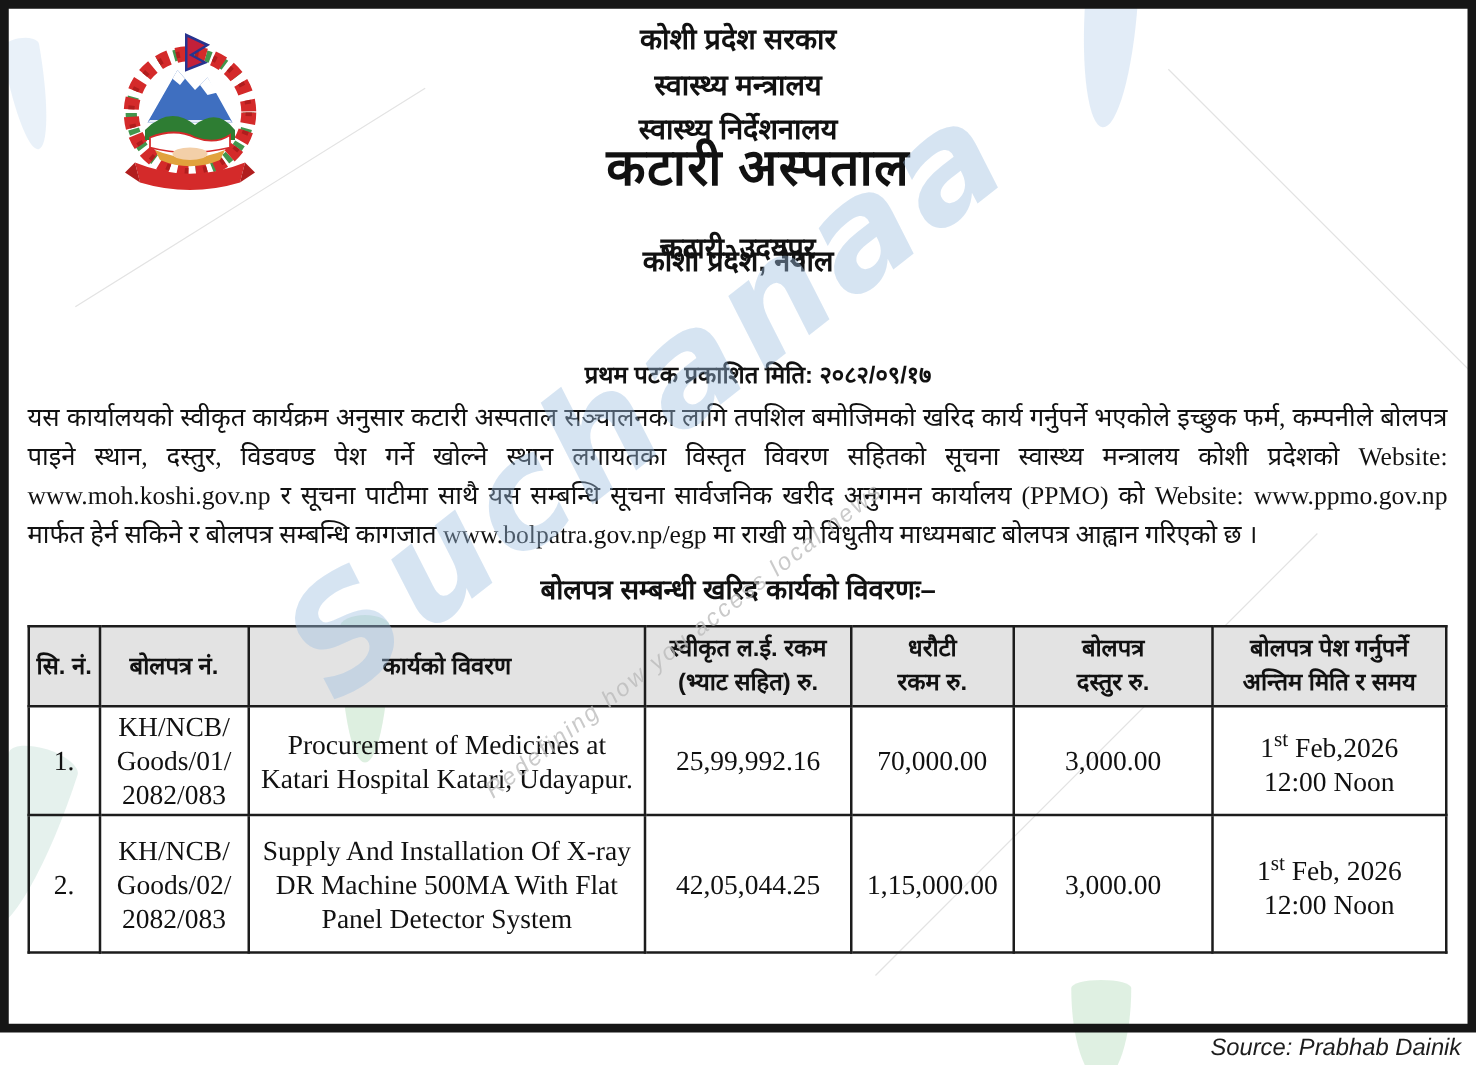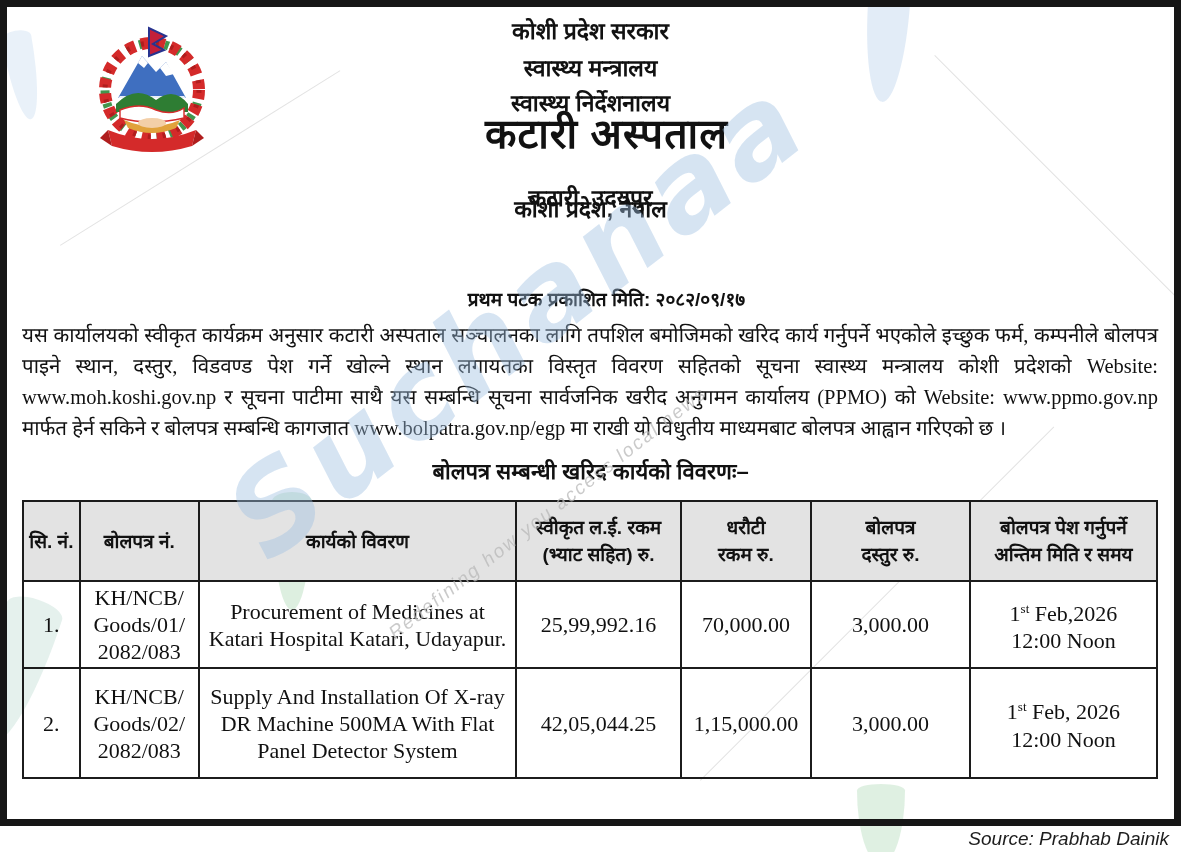--- a/index.html
+++ b/index.html
@@ -28,24 +28,24 @@
   .pubdate{position:absolute;left:16px;top:286px;width:100%;text-align:center;font-size:19px;font-weight:bold;z-index:4;}
   .body-par{position:absolute;left:22px;top:320px;width:1136px;font-size:20.5px;line-height:31px;
             text-align:justify;font-family:"Liberation Serif",serif;z-index:4;}
   .tbl-head{position:absolute;left:0;top:455px;width:100%;text-align:center;font-size:22px;font-weight:bold;z-index:4;}
   
   table.notice{position:absolute;left:22px;top:500px;width:1136px;border-collapse:collapse;z-index:4;table-layout:fixed;}
   table.notice td,table.notice th{border:2px solid #1c1c1c;padding:2px 4px;vertical-align:middle;text-align:center;}
   table.notice th{background:#e3e3e3;font-size:19px;font-weight:bold;white-space:pre-line;line-height:27px;}
   table.notice td{font-family:"Liberation Serif",serif;font-size:22px;line-height:27px;}
   .bidno{white-space:pre-line;text-align:left;padding-left:8px;}
-  .hrow{height:80px;}
+  .hrow{height:64px;}
   .r1{height:86px;}
   .r2{height:110px;}
-  td sup{font-size:13px;text-align:center;}
+  td sup{font-size:17px;text-align:center;}
   .sig{position:absolute;right:26px;top:788px;font-size:21px;font-weight:bold;z-index:4;}
   .source{position:absolute;right:12px;top:828px;font-size:19px;font-style:italic;color:#1d1d1d;z-index:4;
           font-family:"Liberation Sans",sans-serif;}
 </style>
 </head>
 <body>
 
 <div id="page">
 
   <div class="leaf blue" style="left:865px;top:-8px;width:42px;height:110px;transform:rotate(4deg);opacity:.8;"></div>

